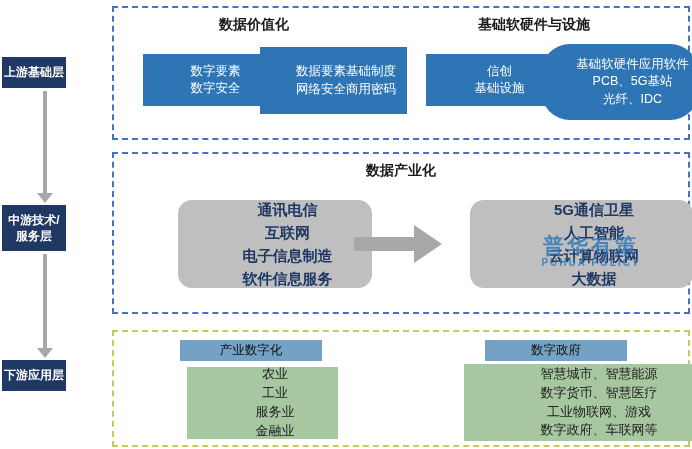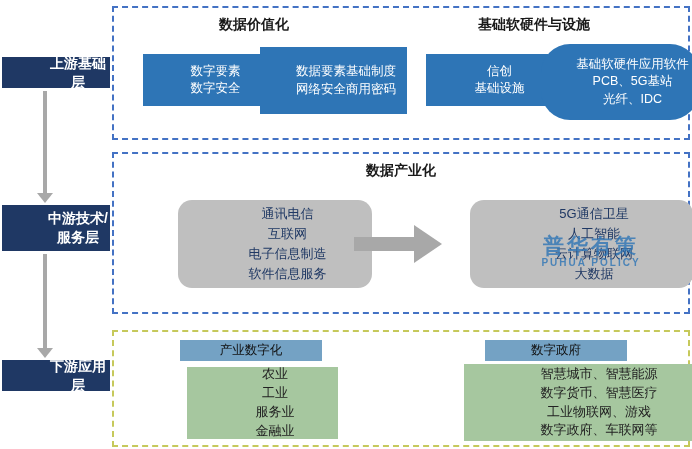--- a/index.html
+++ b/index.html
@@ -7,23 +7,23 @@
     position:relative;
     width:692px;height:449px;
     background:#fff;
     font-family:"Liberation Sans", sans-serif;
     overflow:hidden;
   }
   
   .side-label{
     position:absolute;left:2px;width:64px;
     background:var(--navy,#1F3864);
-    color:#fff;font-weight:bold;font-size:14px;
+    color:#fff;font-weight:bold;font-size:12px;
     display:flex;align-items:center;justify-content:center;
-    text-align:center;white-space:pre-line;line-height:1.35;padding-left:44px;
+    text-align:center;white-space:pre-line;line-height:1.35;
   }
   .upstream{top:57px;height:31px;}
   .midstream{top:205px;height:46px;}
   .downstream{top:360px;height:31px;}
 
   
   .v-arrow{position:absolute;left:36px;width:18px;}
   .arrow1{top:91px;height:112px;}
   .arrow2{top:254px;height:104px;}
   .v-line{width:4px;background:var(--arrow-gray,#A8A8A8);margin:0 auto;}
@@ -50,21 +50,21 @@
     position:absolute;display:flex;align-items:center;justify-content:center;
     text-align:center;white-space:pre-line;line-height:1.4;padding-left:25px;
   }
   .blue-box{background:var(--accent-blue,#2E75B6);color:#fff;font-size:12.5px;}
   .b1{left:29px;top:46px;width:95px;height:52px;}
   .b2{left:146px;top:39px;width:122px;height:67px;}
   .b3{left:312px;top:46px;width:97px;height:52px;}
   .b4{left:427px;top:36px;width:133px;height:76px;border-radius:29px;}
 
   .gray-box{background:var(--gray-box,#BFBFBF);color:var(--navy,#1F3864);
-    font-size:13px;font-weight:400;line-height:1.55;border-radius:14px;}
+    font-size:15px;font-weight:700;line-height:1.55;border-radius:14px;}
   .g-left{left:64px;top:46px;width:169px;height:88px;}
   .g-right{left:356px;top:46px;width:198px;height:88px;}
 
   
   .h-arrow{position:absolute;left:240px;top:71px;width:90px;height:38px;}
   .h-shaft{position:absolute;left:0;top:12px;width:60px;height:14px;background:var(--arrow-gray,#B3B3B3);}
   .h-head{position:absolute;left:60px;top:0;width:0;height:0;
     border-top:19px solid transparent;border-bottom:19px solid transparent;
     border-left:28px solid var(--arrow-gray,#B3B3B3);}
 

